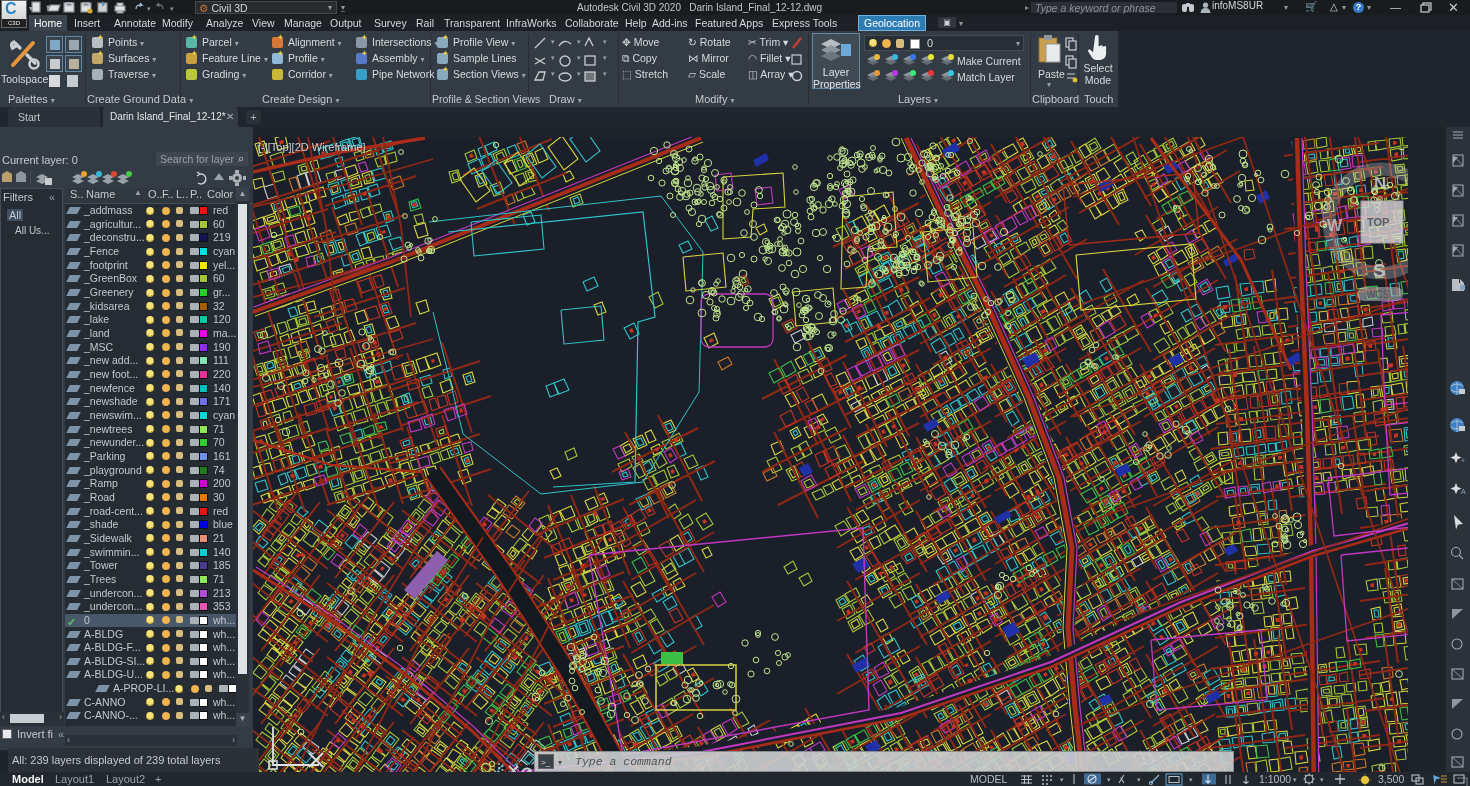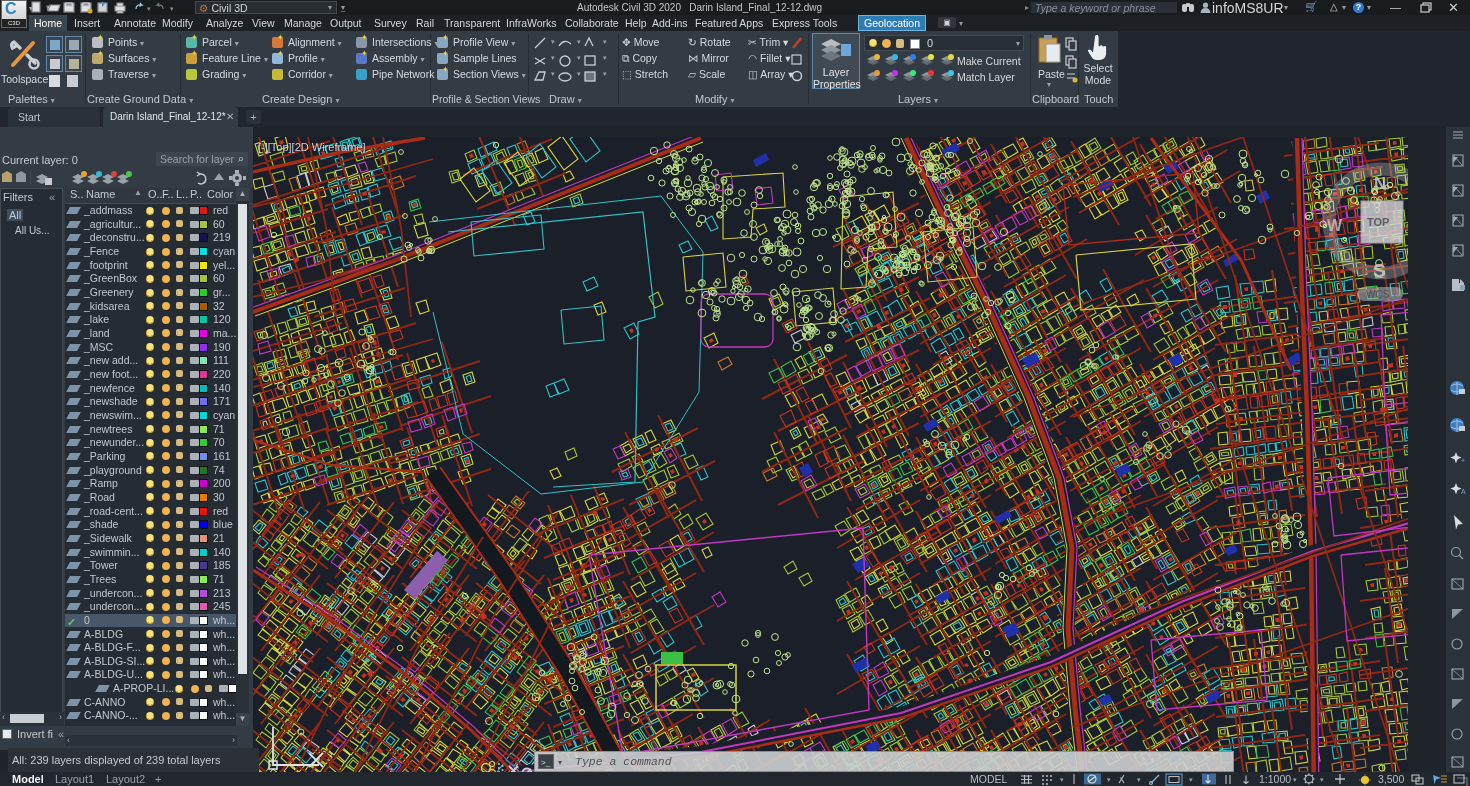--- a/index.html
+++ b/index.html
@@ -84,21 +84,21 @@
       <g fill="#c3c9ce">
         <rect x="1" y="2" width="5" height="8" rx="2"></rect>
         <rect x="8" y="2" width="5" height="8" rx="2"></rect>
         <rect x="5" y="1" width="4" height="4" rx="1"></rect>
       </g>
     </svg>
 <svg class="abs" style="left:1200px;top:2px" width="11" height="11" viewBox="0 0 11 11">
       <circle cx="5.5" cy="3.2" r="2.6" fill="#a9b4bd"></circle>
       <path d="M.5 11 q.5 -5 5 -5 t5 5 z" fill="#a9b4bd"></path>
     </svg>
-<div class="abs" style="left:1212px;top:0;color:#d2d6d9;font-size:14px">infoMS8UR</div>
+<div class="abs" style="left:1212px;top:0;color:#d2d6d9;font-size:10px">infoMS8UR</div>
 <div class="abs" style="left:1284px;top:3px;color:#999;font-size:8px">▾</div>
 <div class="abs" style="left:1305px;top:1px;color:#c9ced2;font-size:10px">🛒</div>
 <div class="abs" style="left:1330px;top:1px;color:#c9ced2;font-size:10px">△</div>
 <div class="abs" style="left:1342px;top:3px;color:#999;font-size:8px">▾</div>
 <div class="abs" style="left:1353px;top:1.5px;width:11px;height:11px;border-radius:50%;background:#3878c8;color:#fff;font-size:9px;text-align:center;line-height:11px;font-weight:bold">?</div>
 <div class="abs" style="left:1367px;top:3px;color:#999;font-size:8px">▾</div>
 <div class="wicon" style="left:1390px;top:1px">—</div>
 <svg class="abs" style="left:1420px;top:2px" width="12" height="11" viewBox="0 0 12 11">
       <g fill="none" stroke="#c9ced2" stroke-width="1.2">
         <rect x="3" y="1" width="8" height="7"></rect>
@@ -1655,21 +1655,21 @@
       <span class="cn">213</span>
     </div>
 <div class="lrow" style="left:0;top:396.1px;">
       <span class="lg"></span>
       <span class="nm">_undercon...</span>
       <span class="ic bulb"></span>
       <span class="ic sun"></span>
       <span class="ic lock"></span>
       <span class="ic prn"></span>
       <span class="sw" style="background:#e855b2"></span>
-      <span class="cn">245</span>
+      <span class="cn">353</span>
     </div>
 <div class="lrow" style="left:0;top:409.8px;background:#49576a;">
       <span class="abs" style="left:2px;top:2px;color:#58c858;font-size:11px;font-weight:bold">✓</span>
       <span class="nm">0</span>
       <span class="ic bulb"></span>
       <span class="ic sun"></span>
       <span class="ic lock"></span>
       <span class="ic prn"></span>
       <span class="sw" style="background:#ffffff"></span>
       <span class="cn">wh...</span>

